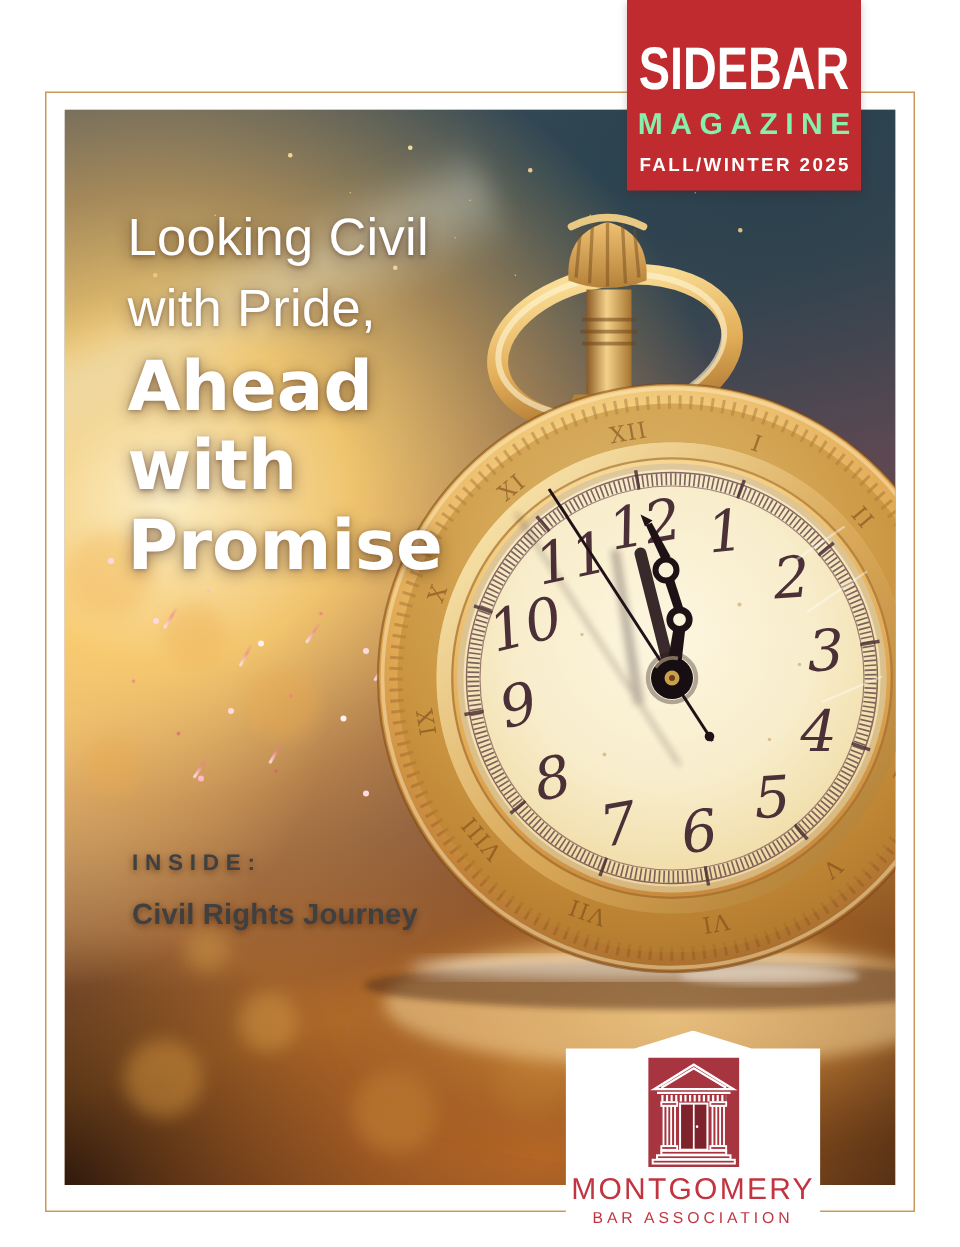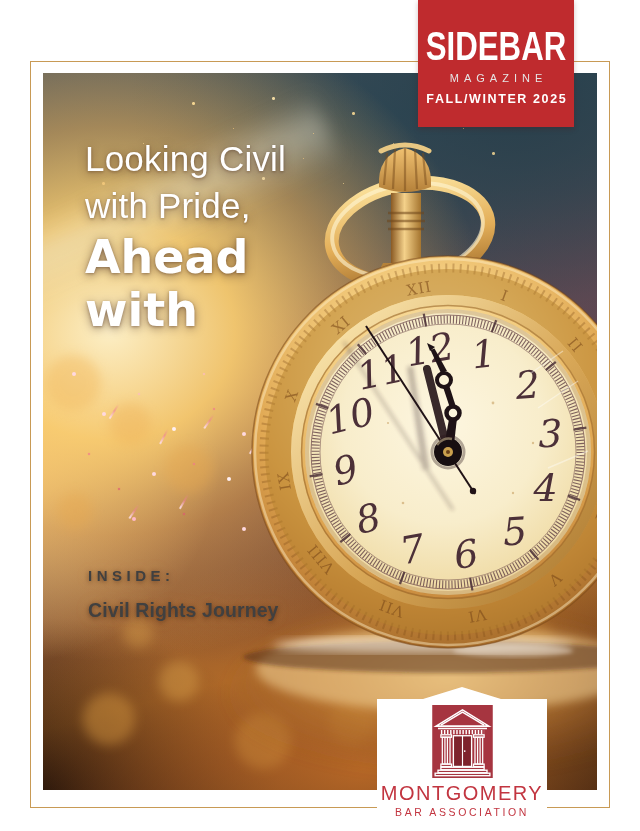--- a/index.html
+++ b/index.html
@@ -74,21 +74,21 @@
   .inside-block{position:absolute;left:45px;top:494px;z-index:10;color:#404040;
     text-shadow:0 1px 5px rgba(60,25,12,.65), 0 0 14px rgba(255,200,120,.25);}
   .inside-heading{font-size:15px;font-weight:700;letter-spacing:4.5px;}
   .inside-item{font-size:19.5px;font-weight:700;line-height:19px;margin-top:17px;white-space:pre-line;letter-spacing:.1px;}
   
   .banner{position:absolute;left:390px;top:0;width:156px;height:127px;background:#bf2b2e;z-index:6;
     display:flex;flex-direction:column;align-items:center;padding-top:29px;box-sizing:border-box;
     box-shadow:0 2px 5px rgba(80,20,20,.25);margin-left:28px;}
   .banner-title{color:#fff;font-weight:700;font-size:40px;line-height:34px;letter-spacing:0;
     transform:scaleX(.78);transform-origin:center;white-space:nowrap;}
-  .banner-sub{color:#e5e5e5;font-size:11px;font-weight:400;letter-spacing:5px;margin-top:9px;margin-right:-5px;white-space:nowrap;}
+  .banner-sub{color:#86efac;font-size:20px;font-weight:700;letter-spacing:5px;margin-top:9px;margin-right:-5px;white-space:nowrap;}
   .banner-edition{color:#ffffff;font-size:12.5px;font-weight:700;letter-spacing:1.6px;margin-top:8px;margin-right:-1.6px;white-space:nowrap;}
   
   .logo-box{position:absolute;left:377px;top:687px;width:170px;height:131px;background:#ffffff;z-index:7;
     clip-path:polygon(0 12px,46px 12px,85px 0,124px 12px,170px 12px,170px 131px,0 131px);
     display:flex;flex-direction:column;align-items:center;box-sizing:border-box;padding-top:18px;}
   .logo-mark{display:block;}
   .pub-name{color:#c23540;font-size:20px;font-weight:400;letter-spacing:1.5px;margin-top:4px;white-space:nowrap;}
   .pub-sub{color:#c23540;font-size:10.5px;font-weight:400;letter-spacing:2.6px;margin-top:1px;white-space:nowrap;}
 </style>
 </head>
@@ -287,20 +287,21 @@
         <line x1="505" y1="395" x2="545" y2="378"></line>
         <line x1="488" y1="300" x2="520" y2="278"></line>
       </g>
     </svg>
 
     <div class="cover-title">
       <div class="title-light">Looking Civil</div>
       <div class="title-light">with Pride,</div>
       <div class="title-bold">Ahead</div>
       <div class="title-bold">with</div>
+      <div class="title-bold">Promise</div>
     </div>
 
     <div class="inside-block">
       <div class="inside-heading">INSIDE:</div>
       <div class="inside-item">Civil Rights Journey</div>
     </div>
   </div>
 
   <div class="banner">
     <div class="banner-title">SIDEBAR</div>

